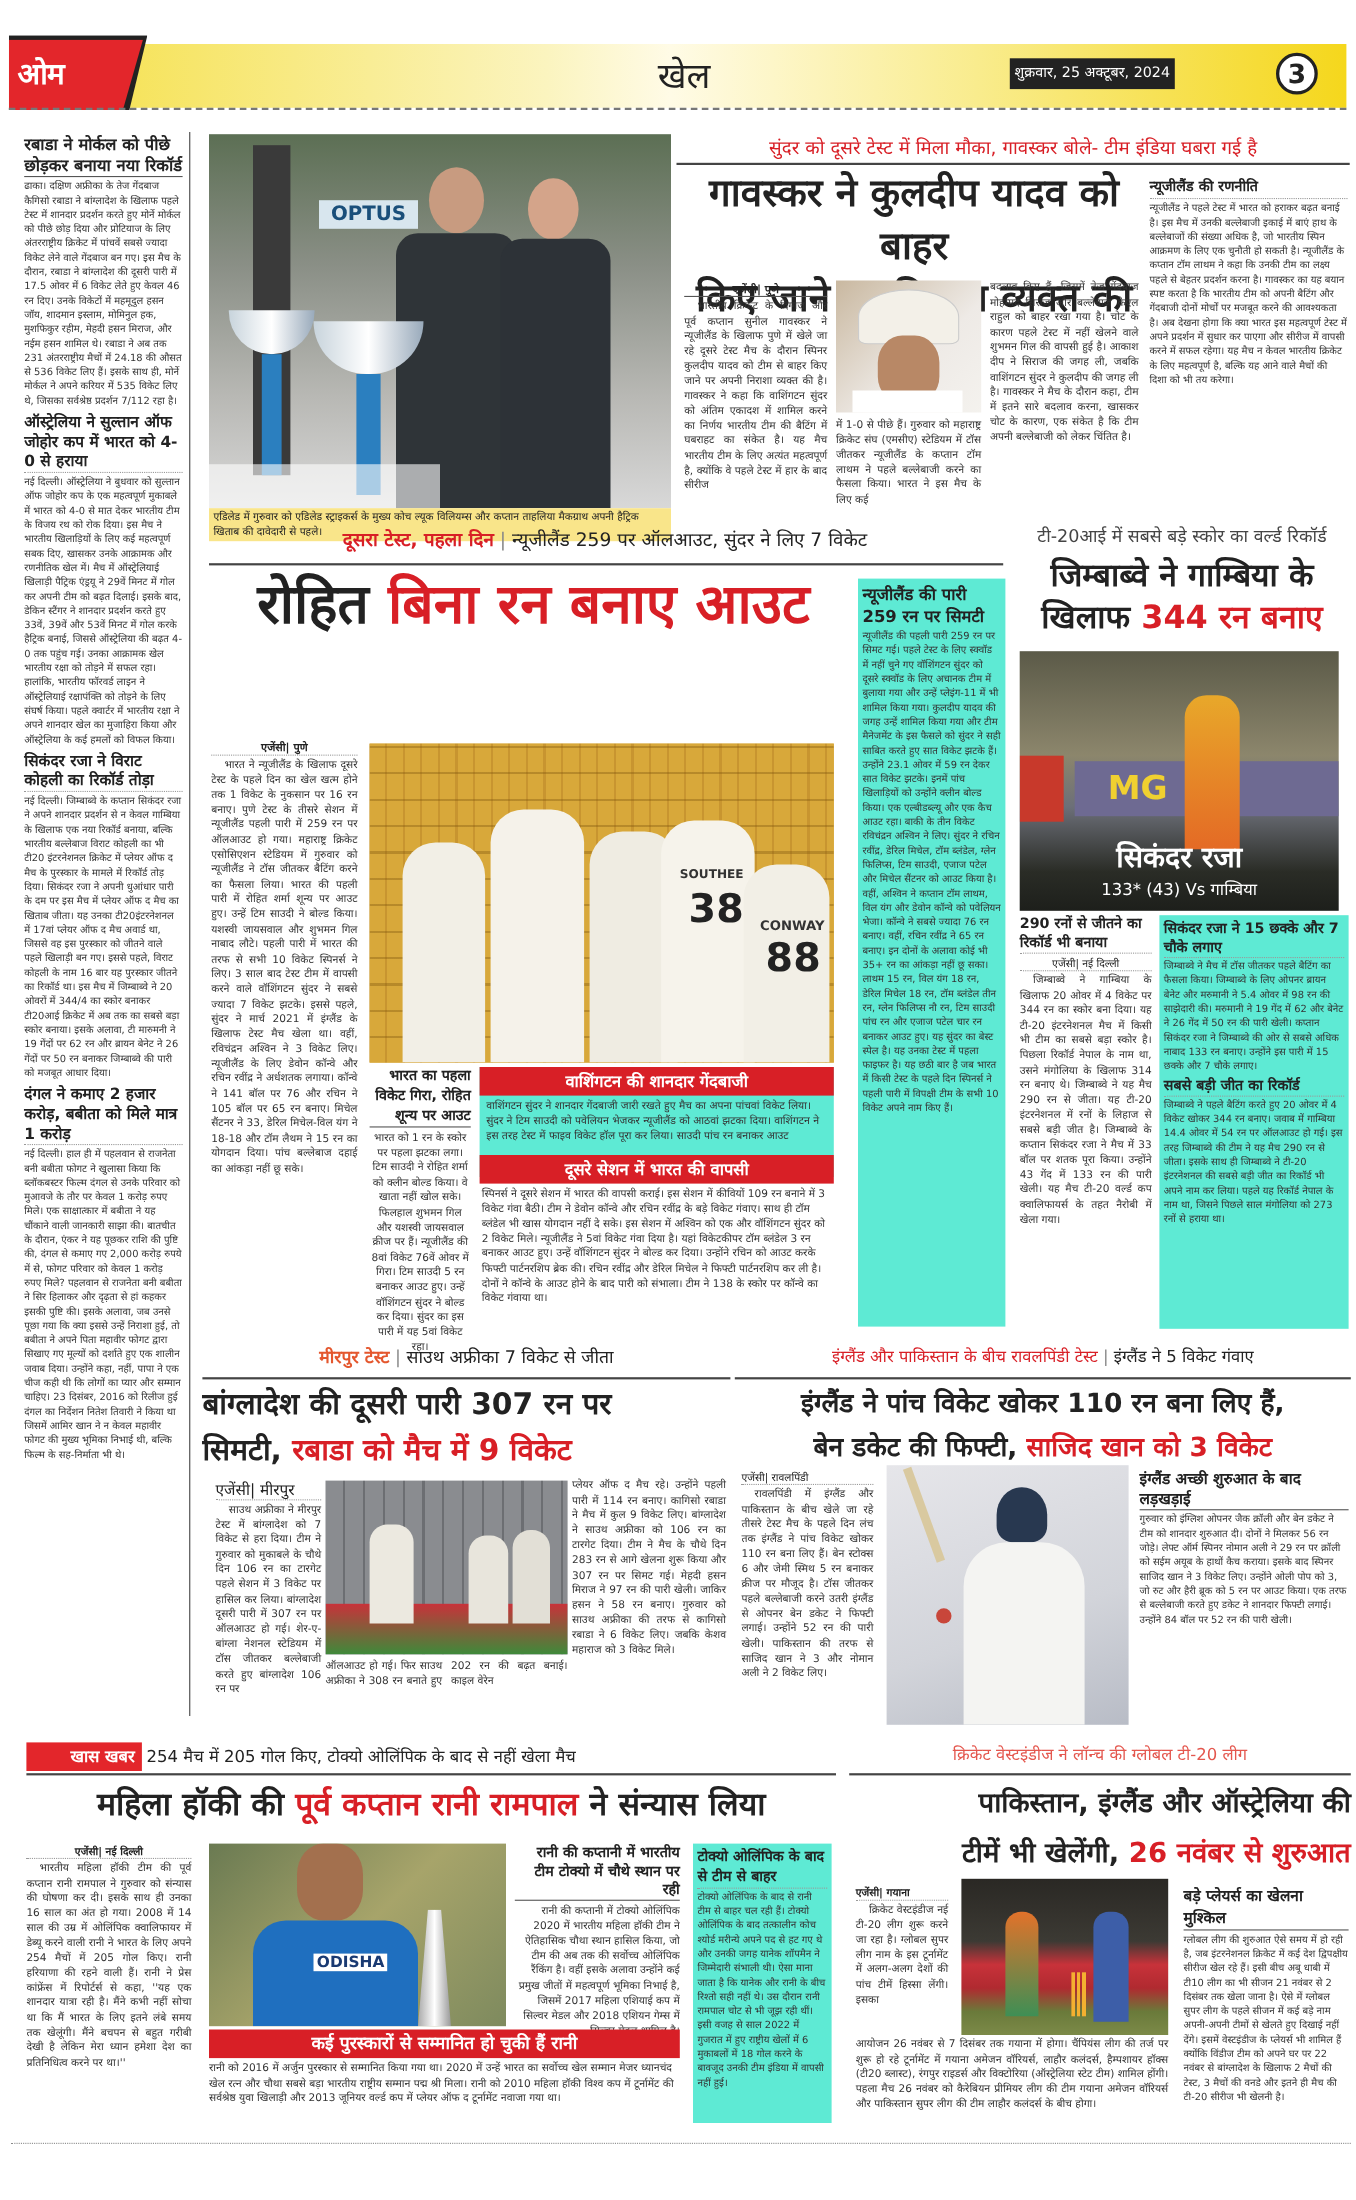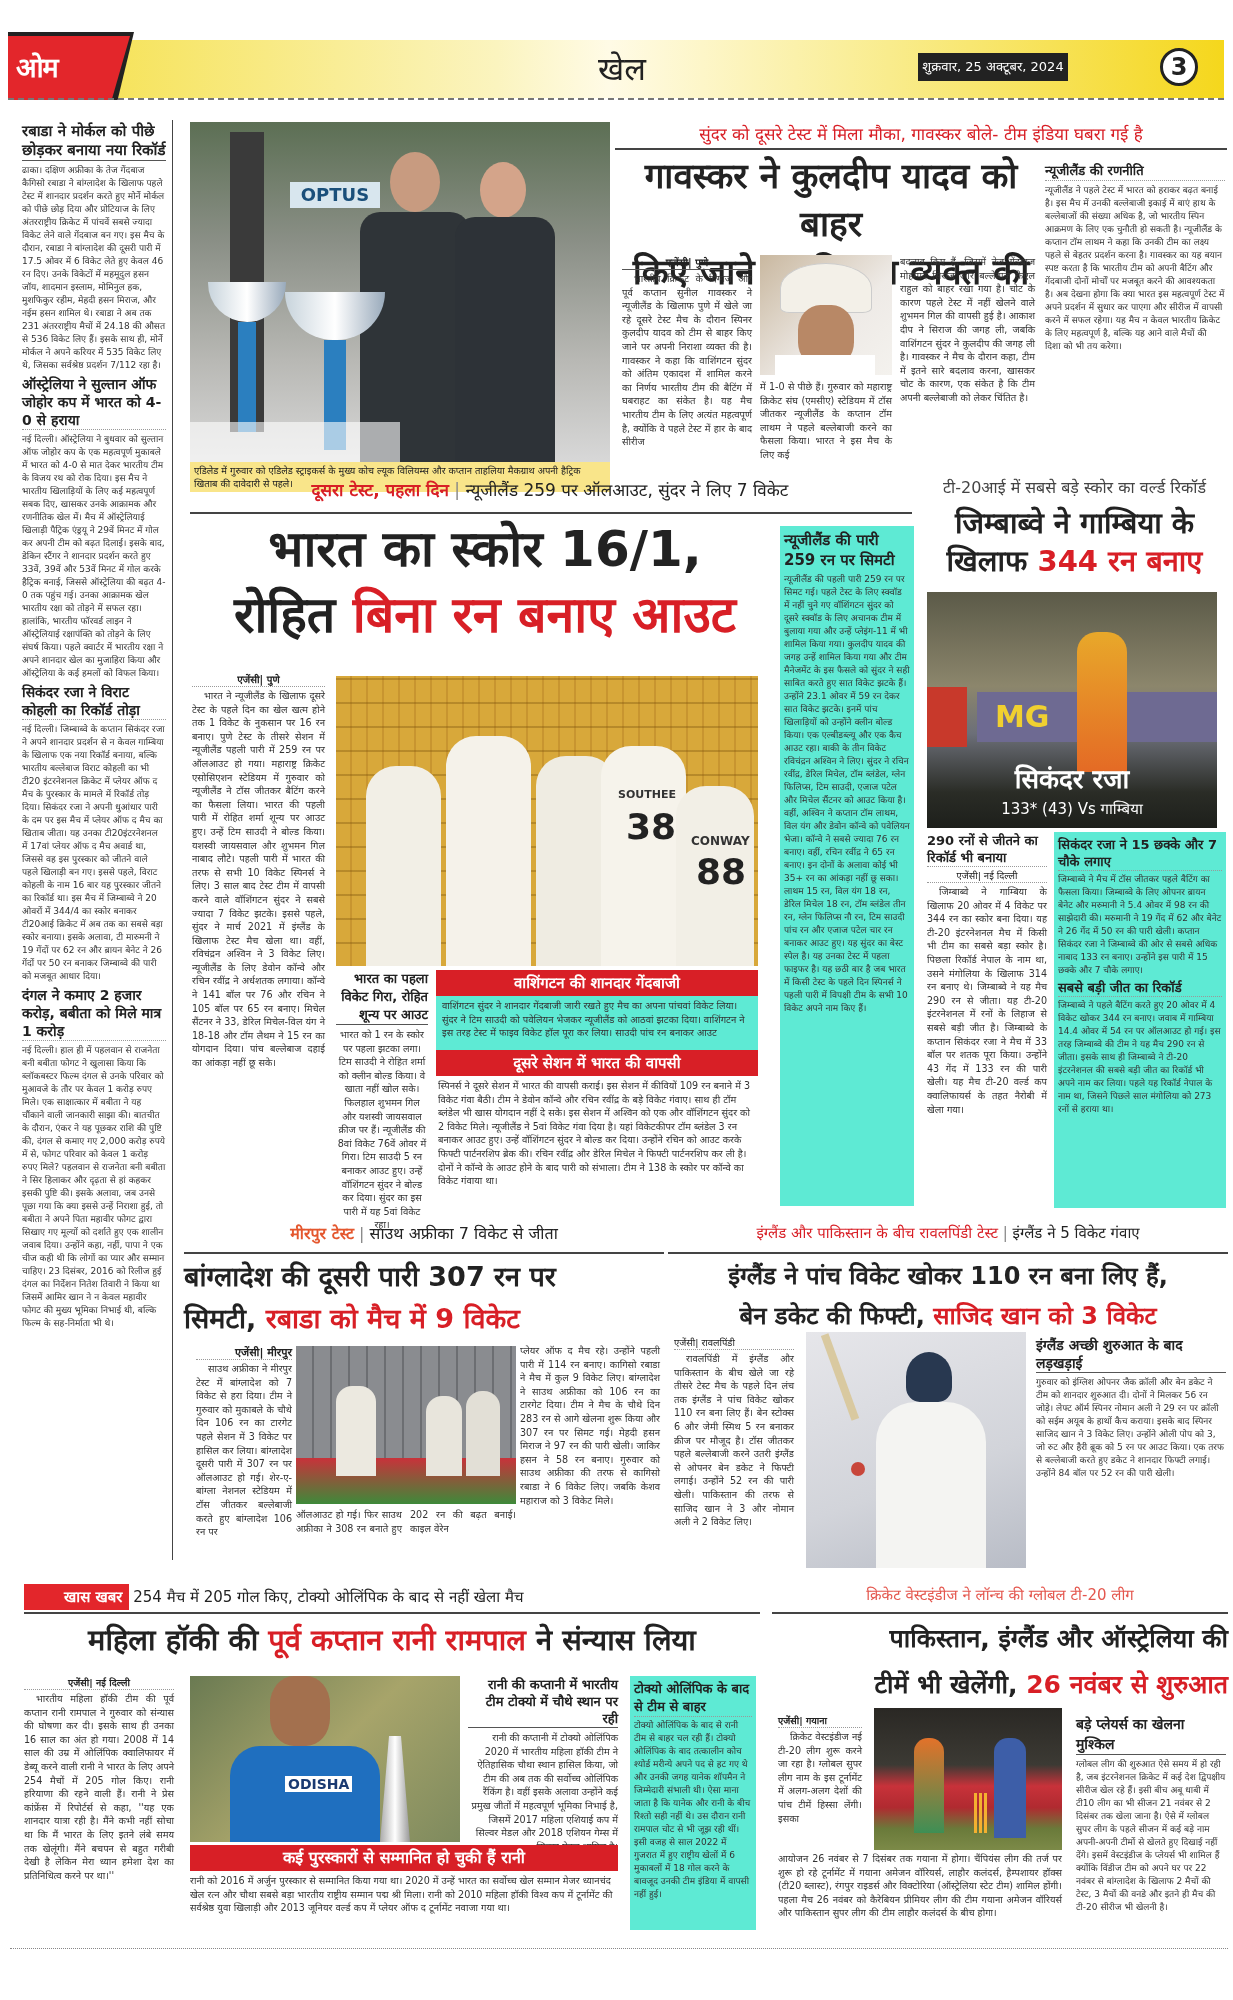--- a/index.html
+++ b/index.html
@@ -92,21 +92,20 @@
   <p class="p s" style="margin-top:3px;text-align:left">न्यूजीलैंड ने पहले टेस्ट में भारत को हराकर बढ़त बनाई है। इस मैच में उनकी बल्लेबाजी इकाई में बाएं हाथ के बल्लेबाजों की संख्या अधिक है, जो भारतीय स्पिन आक्रमण के लिए एक चुनौती हो सकती है। न्यूजीलैंड के कप्तान टॉम लाथम ने कहा कि उनकी टीम का लक्ष्य पहले से बेहतर प्रदर्शन करना है। गावस्कर का यह बयान स्पष्ट करता है कि भारतीय टीम को अपनी बैटिंग और गेंदबाजी दोनों मोर्चों पर मजबूत करने की आवश्यकता है। अब देखना होगा कि क्या भारत इस महत्वपूर्ण टेस्ट में अपने प्रदर्शन में सुधार कर पाएगा और सीरीज में वापसी करने में सफल रहेगा। यह मैच न केवल भारतीय क्रिकेट के लिए महत्वपूर्ण है, बल्कि यह आने वाले मैचों की दिशा को भी तय करेगा।</p>
 </div>
 
 <div class="abs kicker" style="left:190px;top:478px;width:720px;font-size:17px">
   <span class="red" style="font-weight:bold">दूसरा टेस्ट, पहला दिन</span>
   <span style="color:#888">|</span>
   <span>न्यूजीलैंड 259 पर ऑलआउट, सुंदर ने लिए 7 विकेट</span>
 </div>
 <div class="abs" style="left:190px;top:512px;width:722px;border-top:2px solid #444"></div>
 <div class="abs" style="left:190px;top:516px;width:590px;font-size:50px;line-height:66px;font-weight:bold;color:#222;text-align:center">
-  <div>भारत का स्कोर 16/1,</div>
   <div><span>रोहित</span> <span class="red">बिना रन बनाए आउट</span></div>
 </div>
 <div class="abs" style="left:192px;top:672px;width:133px">
   <div style="font-size:10px;text-align:center;font-weight:bold" class="dot">एजेंसी| पुणे</div>
   <p class="p" style="margin-top:2px;text-indent:12px">भारत ने न्यूजीलैंड के खिलाफ दूसरे टेस्ट के पहले दिन का खेल खत्म होने तक 1 विकेट के नुकसान पर 16 रन बनाए। पुणे टेस्ट के तीसरे सेशन में न्यूजीलैंड पहली पारी में 259 रन पर ऑलआउट हो गया। महाराष्ट्र क्रिकेट एसोसिएशन स्टेडियम में गुरुवार को न्यूजीलैंड ने टॉस जीतकर बैटिंग करने का फैसला लिया। भारत की पहली पारी में रोहित शर्मा शून्य पर आउट हुए। उन्हें टिम साउदी ने बोल्ड किया। यशस्वी जायसवाल और शुभमन गिल नाबाद लौटे। पहली पारी में भारत की तरफ से सभी 10 विकेट स्पिनर्स ने लिए। 3 साल बाद टेस्ट टीम में वापसी करने वाले वॉशिंगटन सुंदर ने सबसे ज्यादा 7 विकेट झटके। इससे पहले, सुंदर ने मार्च 2021 में इंग्लैंड के खिलाफ टेस्ट मैच खेला था। वहीं, रविचंद्रन अश्विन ने 3 विकेट लिए। न्यूजीलैंड के लिए डेवोन कॉन्वे और रचिन रवींद्र ने अर्धशतक लगाया। कॉन्वे ने 141 बॉल पर 76 और रचिन ने 105 बॉल पर 65 रन बनाए। मिचेल सैंटनर ने 33, डेरिल मिचेल-विल यंग ने 18-18 और टॉम लैथम ने 15 रन का योगदान दिया। पांच बल्लेबाज दहाई का आंकड़ा नहीं छू सके।</p>
 </div>
 <div class="photo" style="left:336px;top:676px;width:422px;height:290px;background:repeating-linear-gradient(90deg,#d8a83a 0 14px,#c89530 14px 16px),#d8a83a">
   <div class="abs" style="left:0;top:0;width:100%;height:100%;background:repeating-linear-gradient(0deg,rgba(0,0,0,0) 0 22px,rgba(120,80,10,.35) 22px 24px)"></div>
   <div class="abs" style="left:30px;top:90px;width:75px;height:200px;border-radius:30px 30px 0 0;background:#f2efe6"></div>
   <div class="abs" style="left:110px;top:60px;width:85px;height:230px;border-radius:30px 30px 0 0;background:#f5f2ea"></div>
@@ -135,21 +134,21 @@
   <p class="p s" style="margin-top:3px;text-align:left">न्यूजीलैंड की पहली पारी 259 रन पर सिमट गई। पहले टेस्ट के लिए स्क्वॉड में नहीं चुने गए वॉशिंगटन सुंदर को दूसरे स्क्वॉड के लिए अचानक टीम में बुलाया गया और उन्हें प्लेइंग-11 में भी शामिल किया गया। कुलदीप यादव की जगह उन्हें शामिल किया गया और टीम मैनेजमेंट के इस फैसले को सुंदर ने सही साबित करते हुए सात विकेट झटके हैं। उन्होंने 23.1 ओवर में 59 रन देकर सात विकेट झटके। इनमें पांच खिलाड़ियों को उन्होंने क्लीन बोल्ड किया। एक एल्बीडब्ल्यू और एक कैच आउट रहा। बाकी के तीन विकेट रविचंद्रन अश्विन ने लिए। सुंदर ने रचिन रवींद्र, डेरिल मिचेल, टॉम ब्लंडेल, ग्लेन फिलिप्स, टिम साउदी, एजाज पटेल और मिचेल सैंटनर को आउट किया है। वहीं, अश्विन ने कप्तान टॉम लाथम, विल यंग और डेवोन कॉन्वे को पवेलियन भेजा। कॉन्वे ने सबसे ज्यादा 76 रन बनाए। वहीं, रचिन रवींद्र ने 65 रन बनाए। इन दोनों के अलावा कोई भी 35+ रन का आंकड़ा नहीं छू सका। लाथम 15 रन, विल यंग 18 रन, डेरिल मिचेल 18 रन, टॉम ब्लंडेल तीन रन, ग्लेन फिलिप्स नौ रन, टिम साउदी पांच रन और एजाज पटेल चार रन बनाकर आउट हुए। यह सुंदर का बेस्ट स्पेल है। यह उनका टेस्ट में पहला फाइफर है। यह छठी बार है जब भारत में किसी टेस्ट के पहले दिन स्पिनर्स ने पहली पारी में विपक्षी टीम के सभी 10 विकेट अपने नाम किए हैं।</p>
 </div>
 
 <div class="abs kicker" style="left:922px;top:476px;width:305px;font-size:16px;color:#444">टी-20आई में सबसे बड़े स्कोर का वर्ल्ड रिकॉर्ड</div>
 <div class="abs" style="left:922px;top:504px;width:305px;font-size:29px;line-height:38px;font-weight:bold;text-align:center;color:#222">
   <div>जिम्बाब्वे ने गाम्बिया के</div>
   <div><span>खिलाफ</span> <span class="red">344 रन बनाए</span></div>
 </div>
 <div class="photo" style="left:927px;top:592px;width:290px;height:236px;background:linear-gradient(180deg,#5b5a48 0%,#8c866c 40%,#6c6f78 60%,#2a2c26 85%,#1d1f1b 100%)">
   <div class="abs" style="left:0;top:95px;width:40px;height:60px;background:#c8392b"></div>
-  <div class="abs" style="left:50px;top:100px;width:240px;height:50px;background:#6e6a92;color:#f0d030;font-weight:bold;font-size:30px;line-height:50px;padding-left:18px">MG</div>
+  <div class="abs" style="left:50px;top:100px;width:240px;height:50px;background:#6e6a92;color:#f0d030;font-weight:bold;font-size:30px;line-height:50px;padding-left:30px">MG</div>
   <div class="abs" style="left:150px;top:40px;width:50px;height:140px;border-radius:20px 20px 0 0;background:linear-gradient(180deg,#e8a82a,#e46a25)"></div>
   <div class="abs" style="left:0;top:168px;width:100%;font-size:26px;font-weight:bold;color:#fff;text-align:center">सिकंदर रजा</div>
   <div class="abs" style="left:0;top:206px;width:100%;font-size:15px;color:#fff;text-align:center">133* (43) Vs गाम्बिया</div>
 </div>
 <div class="abs" style="left:927px;top:832px;width:120px">
   <h2 style="font-size:13px;line-height:17px" class="dot">290 रनों से जीतने का रिकॉर्ड भी बनाया</h2>
   <div style="font-size:9.5px;text-align:center;margin-top:2px" class="dot">एजेंसी| नई दिल्ली</div>
   <p class="p" style="margin-top:2px;text-indent:12px">जिम्बाब्वे ने गाम्बिया के खिलाफ 20 ओवर में 4 विकेट पर 344 रन का स्कोर बना दिया। यह टी-20 इंटरनेशनल मैच में किसी भी टीम का सबसे बड़ा स्कोर है। पिछला रिकॉर्ड नेपाल के नाम था, उसने मंगोलिया के खिलाफ 314 रन बनाए थे। जिम्बाब्वे ने यह मैच 290 रन से जीता। यह टी-20 इंटरनेशनल में रनों के लिहाज से सबसे बड़ी जीत है। जिम्बाब्वे के कप्तान सिकंदर रजा ने मैच में 33 बॉल पर शतक पूरा किया। उन्होंने 43 गेंद में 133 रन की पारी खेली। यह मैच टी-20 वर्ल्ड कप क्वालिफायर्स के तहत नैरोबी में खेला गया।</p>
 </div>
 <div class="abs peach" style="left:1054px;top:832px;width:172px;height:376px;padding:4px">
@@ -163,21 +162,21 @@
   <span style="color:#e4572e;font-weight:bold">मीरपुर टेस्ट</span>
   <span style="color:#888">|</span>
   <span>साउथ अफ्रीका 7 विकेट से जीता</span>
 </div>
 <div class="abs" style="left:184px;top:1252px;width:480px;border-top:2px solid #444"></div>
 <div class="abs" style="left:184px;top:1256px;width:480px;font-size:27px;line-height:42px;font-weight:bold;text-align:left;color:#222">
   <div>बांग्लादेश की दूसरी पारी 307 रन पर</div>
   <div><span>सिमटी,</span> <span class="red">रबाडा को मैच में 9 विकेट</span></div>
 </div>
 <div class="abs" style="left:196px;top:1344px;width:96px">
-  <div style="font-size:11px;font-weight:bold;text-align:right" class="dot">एजेंसी| मीरपुर</div>
+  <div style="font-size:14px;font-weight:normal;text-align:left" class="dot">एजेंसी| मीरपुर</div>
   <p class="p" style="margin-top:2px;text-indent:12px">साउथ अफ्रीका ने मीरपुर टेस्ट में बांग्लादेश को 7 विकेट से हरा दिया। टीम ने गुरुवार को मुकाबले के चौथे दिन 106 रन का टारगेट पहले सेशन में 3 विकेट पर हासिल कर लिया। बांग्लादेश दूसरी पारी में 307 रन पर ऑलआउट हो गई। शेर-ए-बांग्ला नेशनल स्टेडियम में टॉस जीतकर बल्लेबाजी करते हुए बांग्लादेश 106 रन पर</p>
 </div>
 <div class="photo" style="left:296px;top:1346px;width:220px;height:158px;background:repeating-linear-gradient(90deg,#8a8c90 0 16px,#6c6e72 16px 18px)">
   <div class="abs" style="left:0;top:112px;width:100%;height:46px;background:linear-gradient(180deg,#c8323a,#3e8a3a)"></div>
   <div class="abs" style="left:40px;top:40px;width:40px;height:90px;border-radius:16px 16px 0 0;background:#ece9e0"></div>
   <div class="abs" style="left:130px;top:50px;width:36px;height:80px;border-radius:16px 16px 0 0;background:#e8e5dc"></div>
   <div class="abs" style="left:170px;top:45px;width:34px;height:85px;border-radius:16px 16px 0 0;background:#e2dfd6"></div>
 </div>
 <div class="abs" style="left:296px;top:1508px;width:220px;column-count:2;column-gap:8px">
   <p class="p">ऑलआउट हो गई। फिर साउथ अफ्रीका ने 308 रन बनाते हुए 202 रन की बढ़त बनाई। काइल वेरेन</p>

